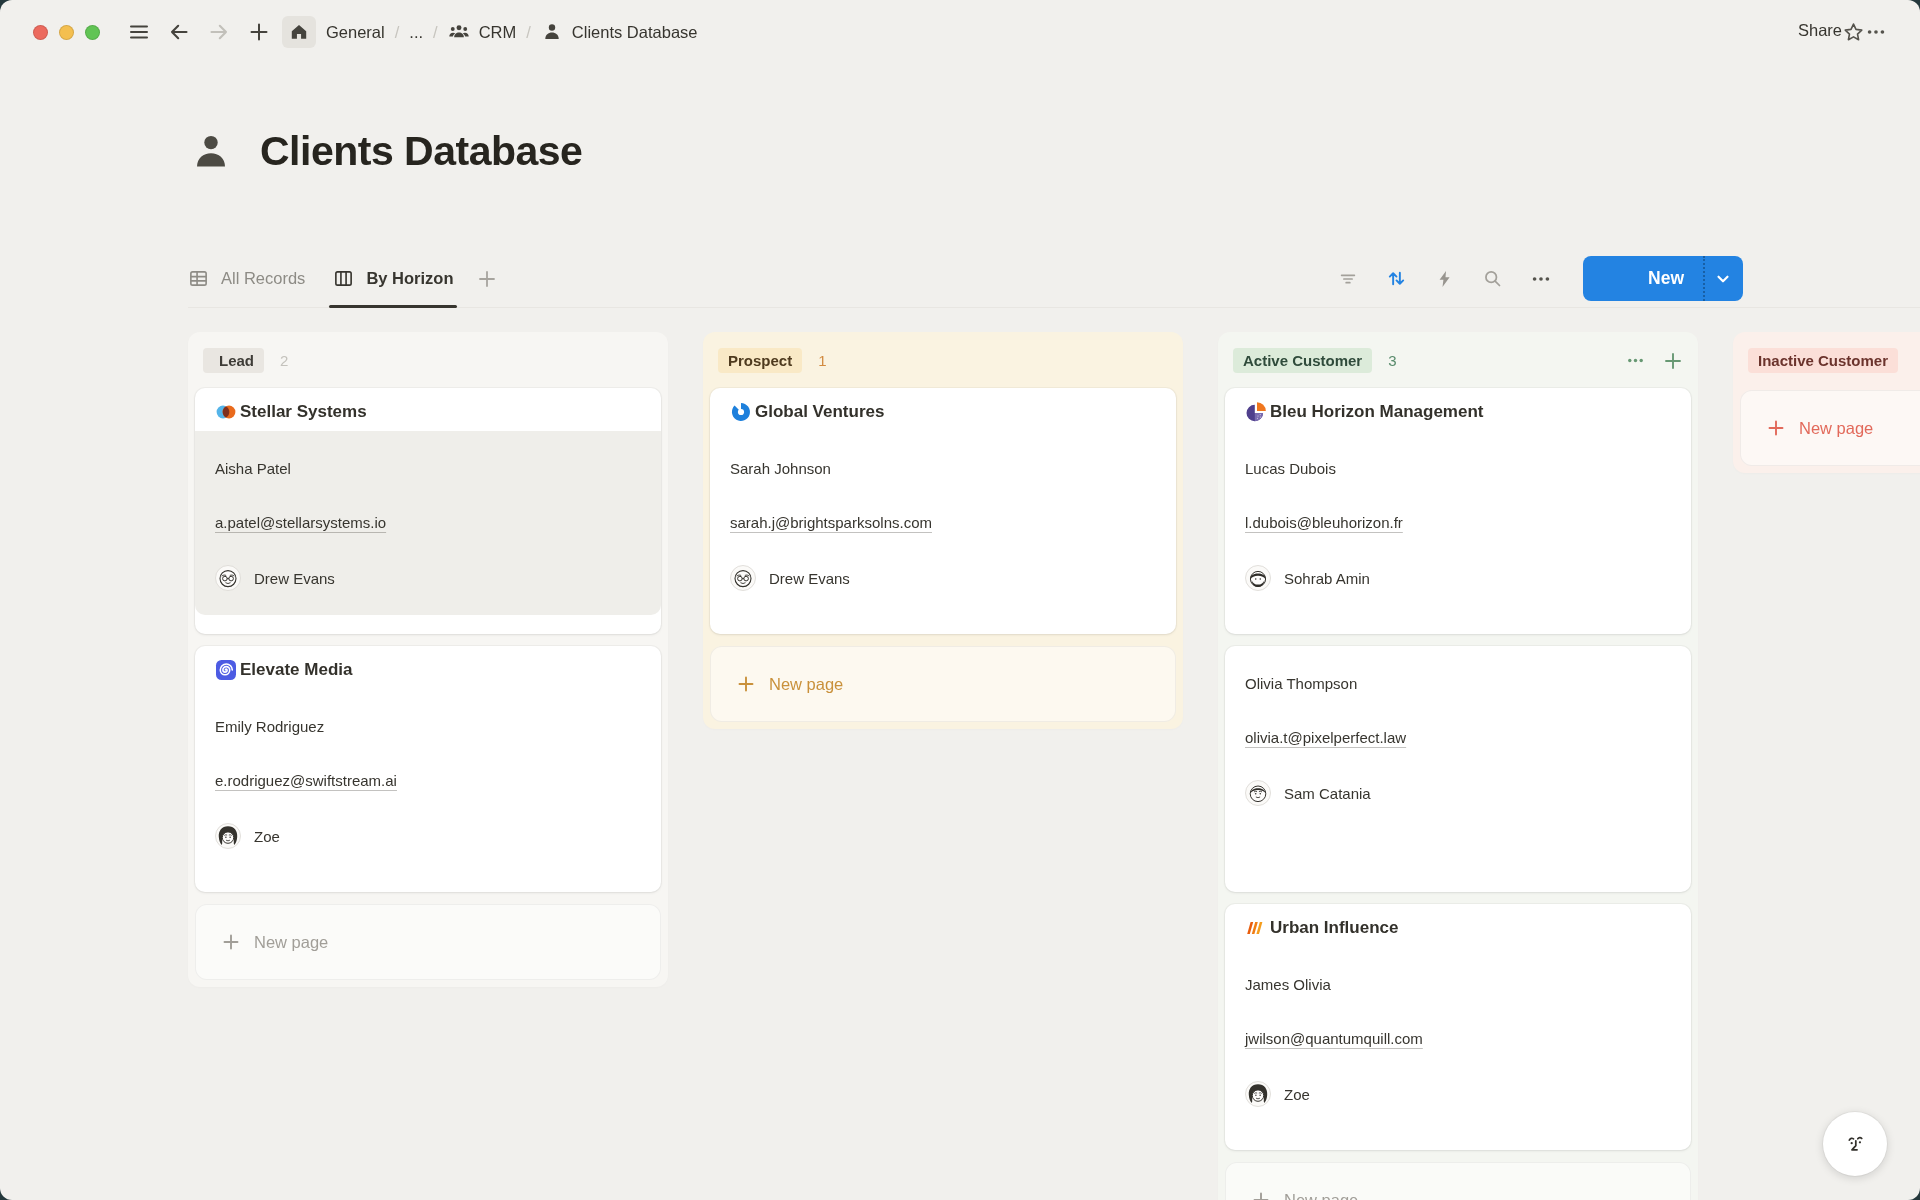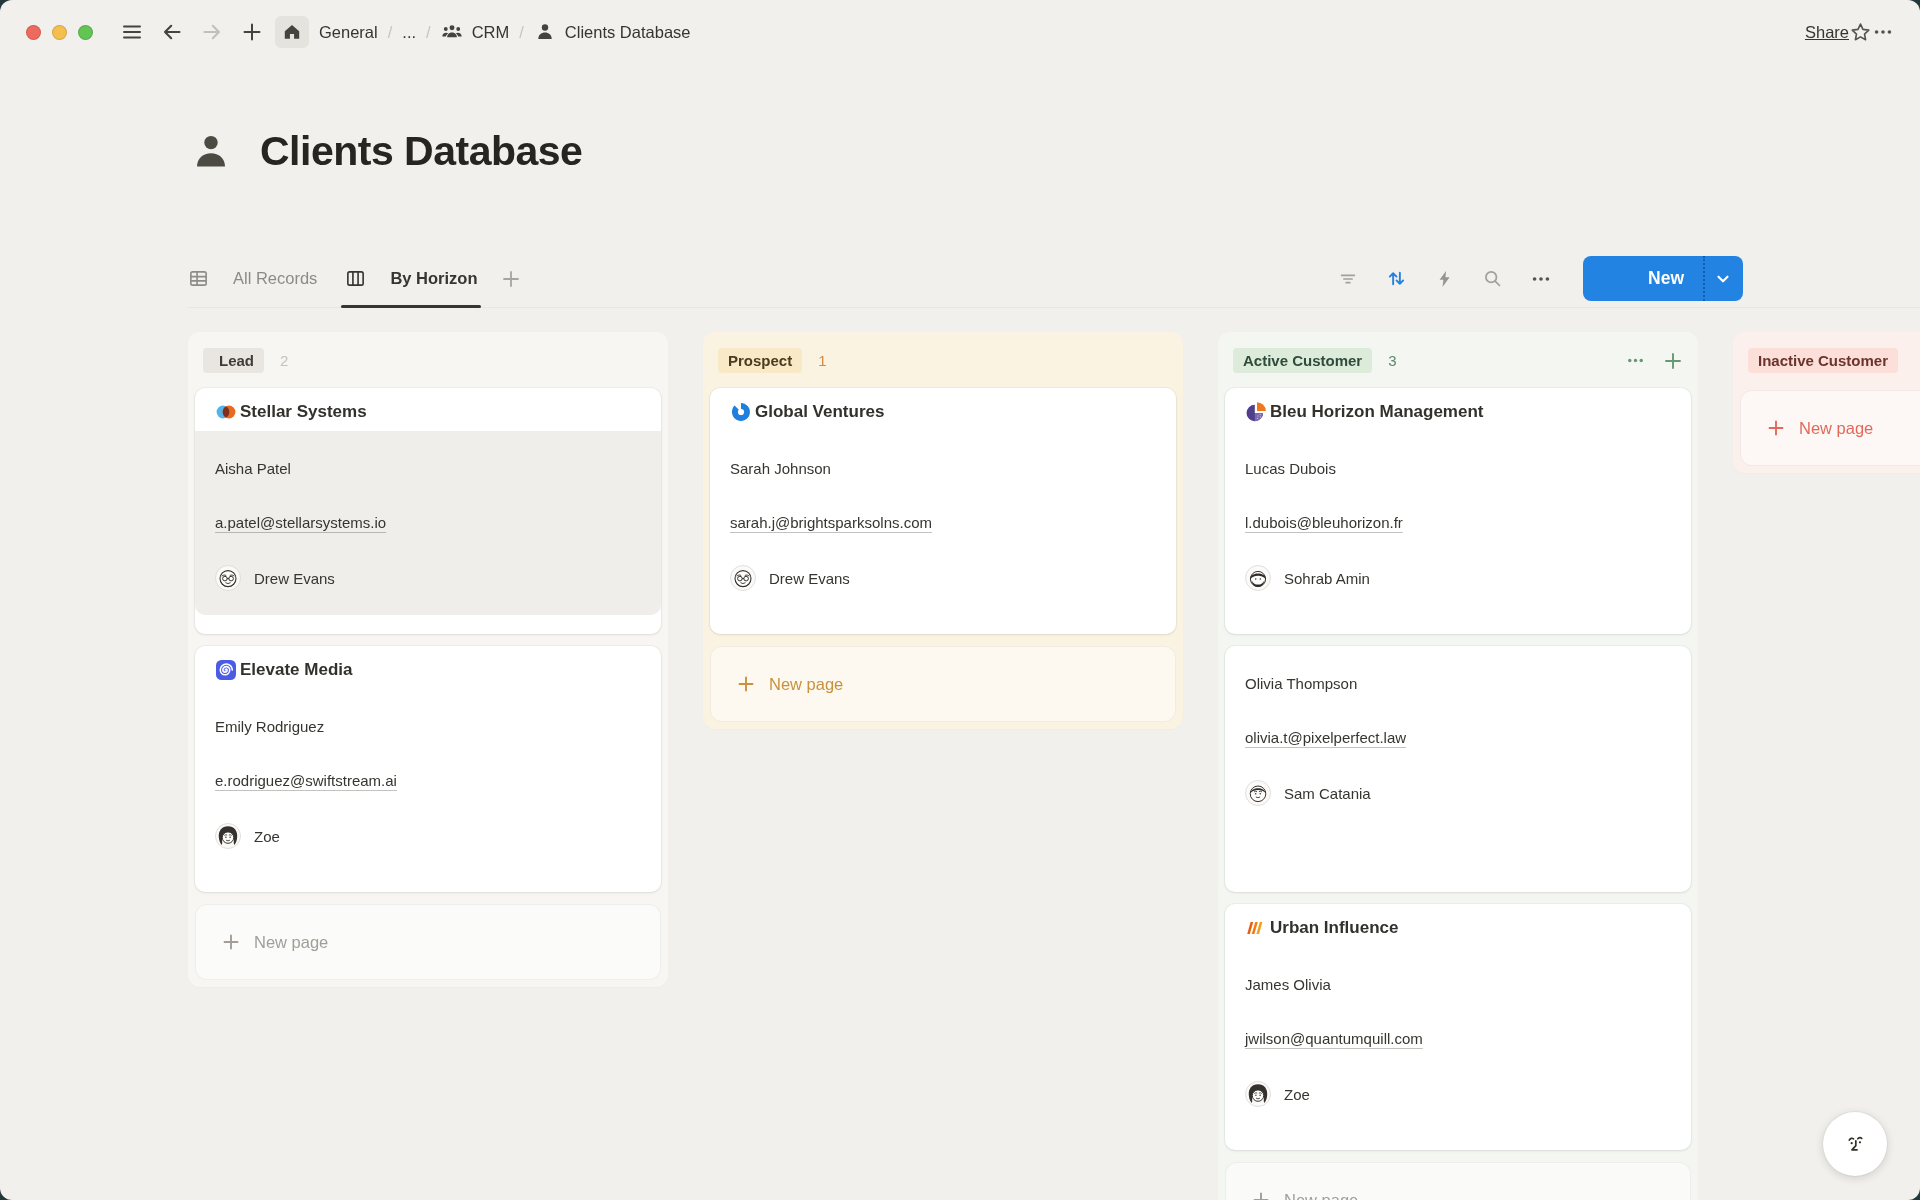--- a/index.html
+++ b/index.html
@@ -1,36 +1,36 @@
 <!DOCTYPE html>
 <html><head>
 <meta charset="utf-8">
 <style>
   html,body{margin:0;padding:0;background:#24383C;font-family:"Liberation Sans","DejaVu Sans",sans-serif;}
   .window{position:relative;width:1920px;height:1200px;background:#F1F0ED;border-radius:12px;overflow:hidden;margin:0 auto;color:#37352F;}
   
-  .titlebar{position:absolute;top:0;left:0;right:0;height:64px;display:flex;align-items:center;padding:0 26px;box-sizing:border-box;}
+  .titlebar{position:absolute;top:0;left:0;right:0;height:64px;display:flex;align-items:center;padding:0 33px;box-sizing:border-box;}
   .lights{display:flex;gap:11px;align-items:center;}
   .light{width:15px;height:15px;border-radius:50%;border:0.5px solid rgba(0,0,0,.12);box-sizing:border-box;cursor:pointer;}
   .tb-btn{display:flex;align-items:center;justify-content:center;width:34px;height:32px;border-radius:6px;cursor:pointer;}
   .tb-btn.home{background:#E5E3DE;}
   .tb-group{display:flex;align-items:center;gap:6px;margin-left:22px;}
   .crumbs{display:flex;align-items:center;gap:10px;margin-left:10px;font-size:16.5px;}
   .crumb{display:flex;align-items:center;gap:9px;cursor:pointer;color:#37352F;white-space:nowrap;}
   .crumb-sep{color:#C7C5BF;}
-  .tb-right{margin-left:auto;display:flex;align-items:center;text-decoration:underline;}
+  .tb-right{margin-left:auto;display:flex;align-items:flex-start;}
   .share{font-size:16.5px;color:#37352F;cursor:pointer;}
   .icon{display:inline-flex;align-items:center;justify-content:center;line-height:0;}
   
   .page-title-row{position:absolute;top:128px;left:188px;display:flex;align-items:center;gap:26px;}
   .page-title{font-size:41px;font-weight:700;color:#27251F;letter-spacing:-.5px;}
   
   .views-row{position:absolute;top:250px;left:188px;right:0;height:57px;border-bottom:1px solid #E8E6E2;display:flex;align-items:stretch;}
   .tabs{display:flex;align-items:stretch;gap:28px;}
-  .tab{display:flex;align-items:center;gap:24px;font-size:16.5px;color:#8D8B85;cursor:pointer;position:relative;}
+  .tab{display:flex;align-items:center;gap:12px;font-size:16.5px;color:#8D8B85;cursor:pointer;position:relative;}
   .tab.active{color:#37352F;font-weight:600;}
   .tab.active::after{content:"";position:absolute;left:-4px;right:-4px;bottom:-1px;height:3px;background:#37352F;border-radius:2px;}
   .tab-add{display:flex;align-items:center;margin-left:24px;cursor:pointer;color:#A7A49E;}
   .toolbar{position:absolute;right:177px;top:250px;height:57px;display:flex;align-items:center;gap:27px;}
   .tool{cursor:pointer;display:flex;align-items:center;}
   .new-btn{display:flex;align-items:stretch;border-radius:8px;overflow:hidden;cursor:pointer;height:45px;margin-left:4px;padding-left:44px;}
   .new-btn .main{display:flex;align-items:center;padding:0 19px 0 21px;color:#fff;font-size:17.5px;font-weight:700;}
   .new-btn .chev{display:flex;align-items:center;padding:0 11px 0 9px;border-left:2px dotted rgba(8,50,90,.45);}
   
   .board{position:absolute;left:188px;top:332px;display:flex;gap:35px;width:2400px;align-items:flex-start;}

